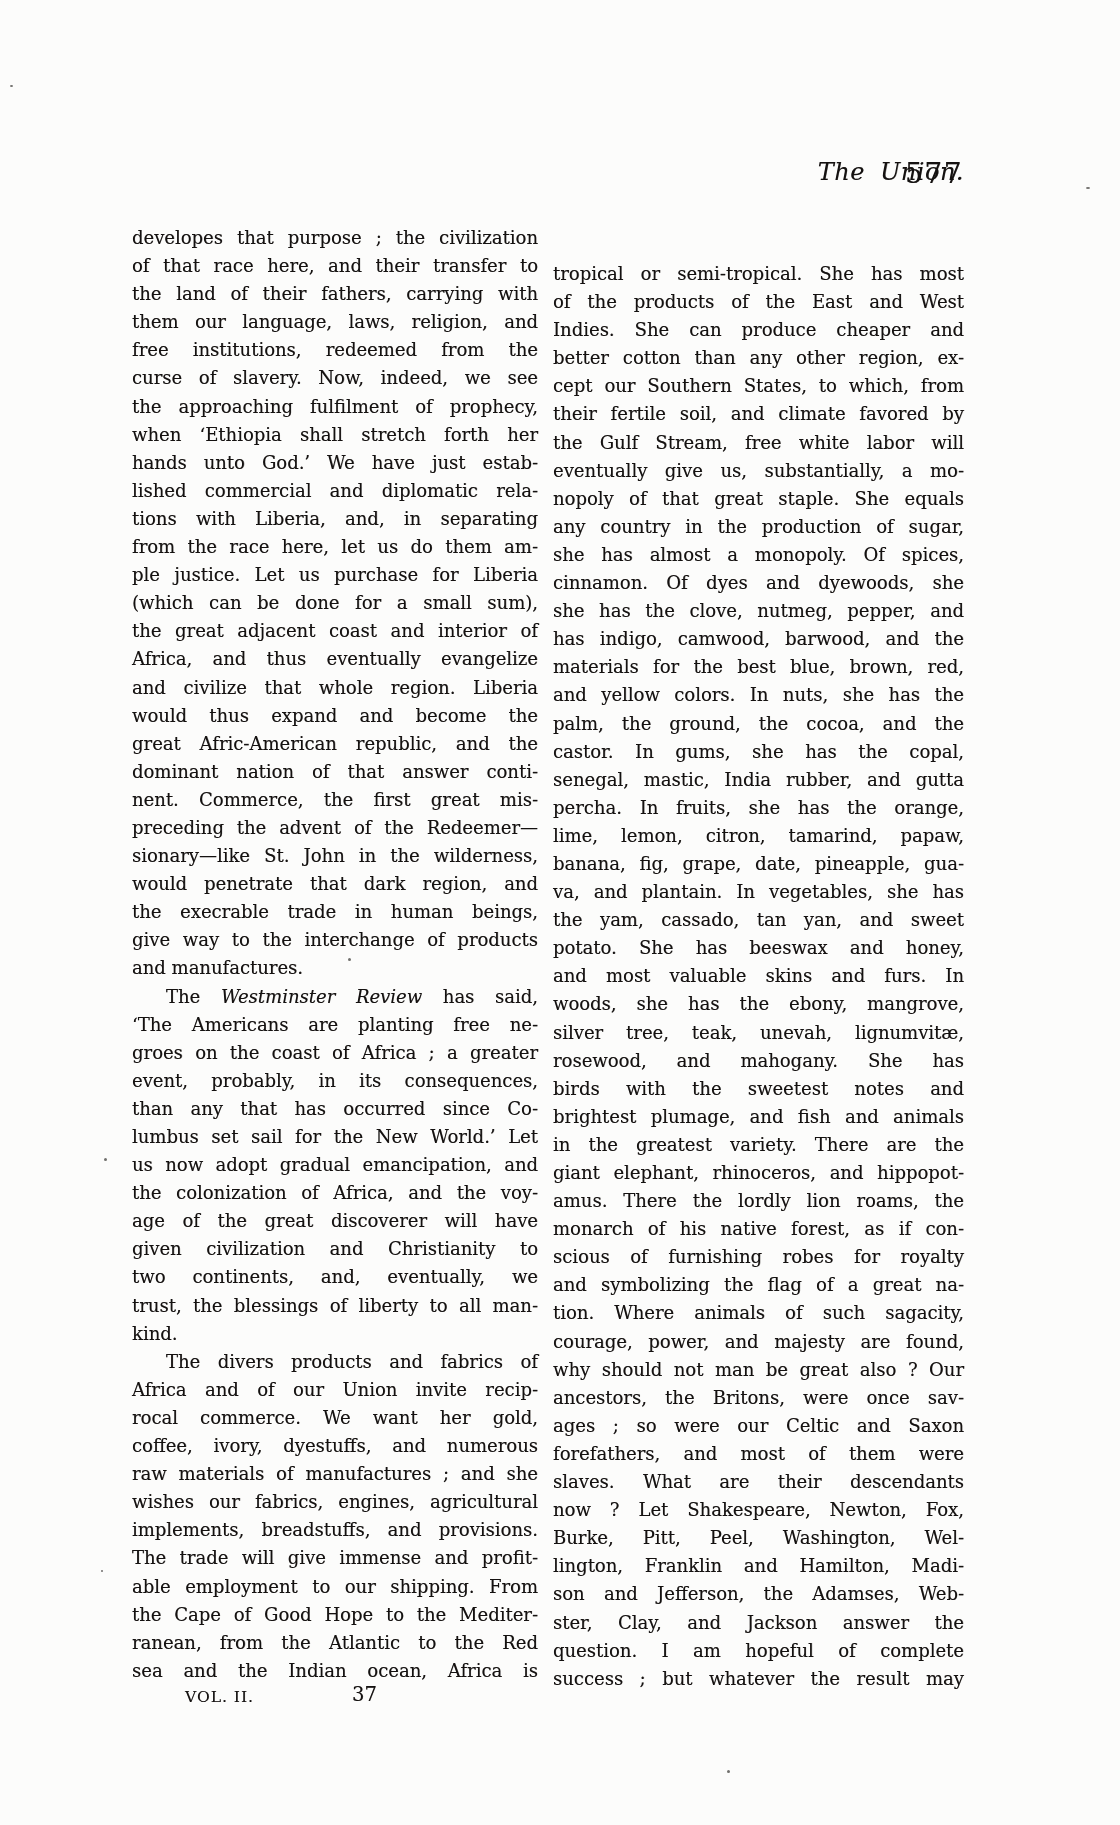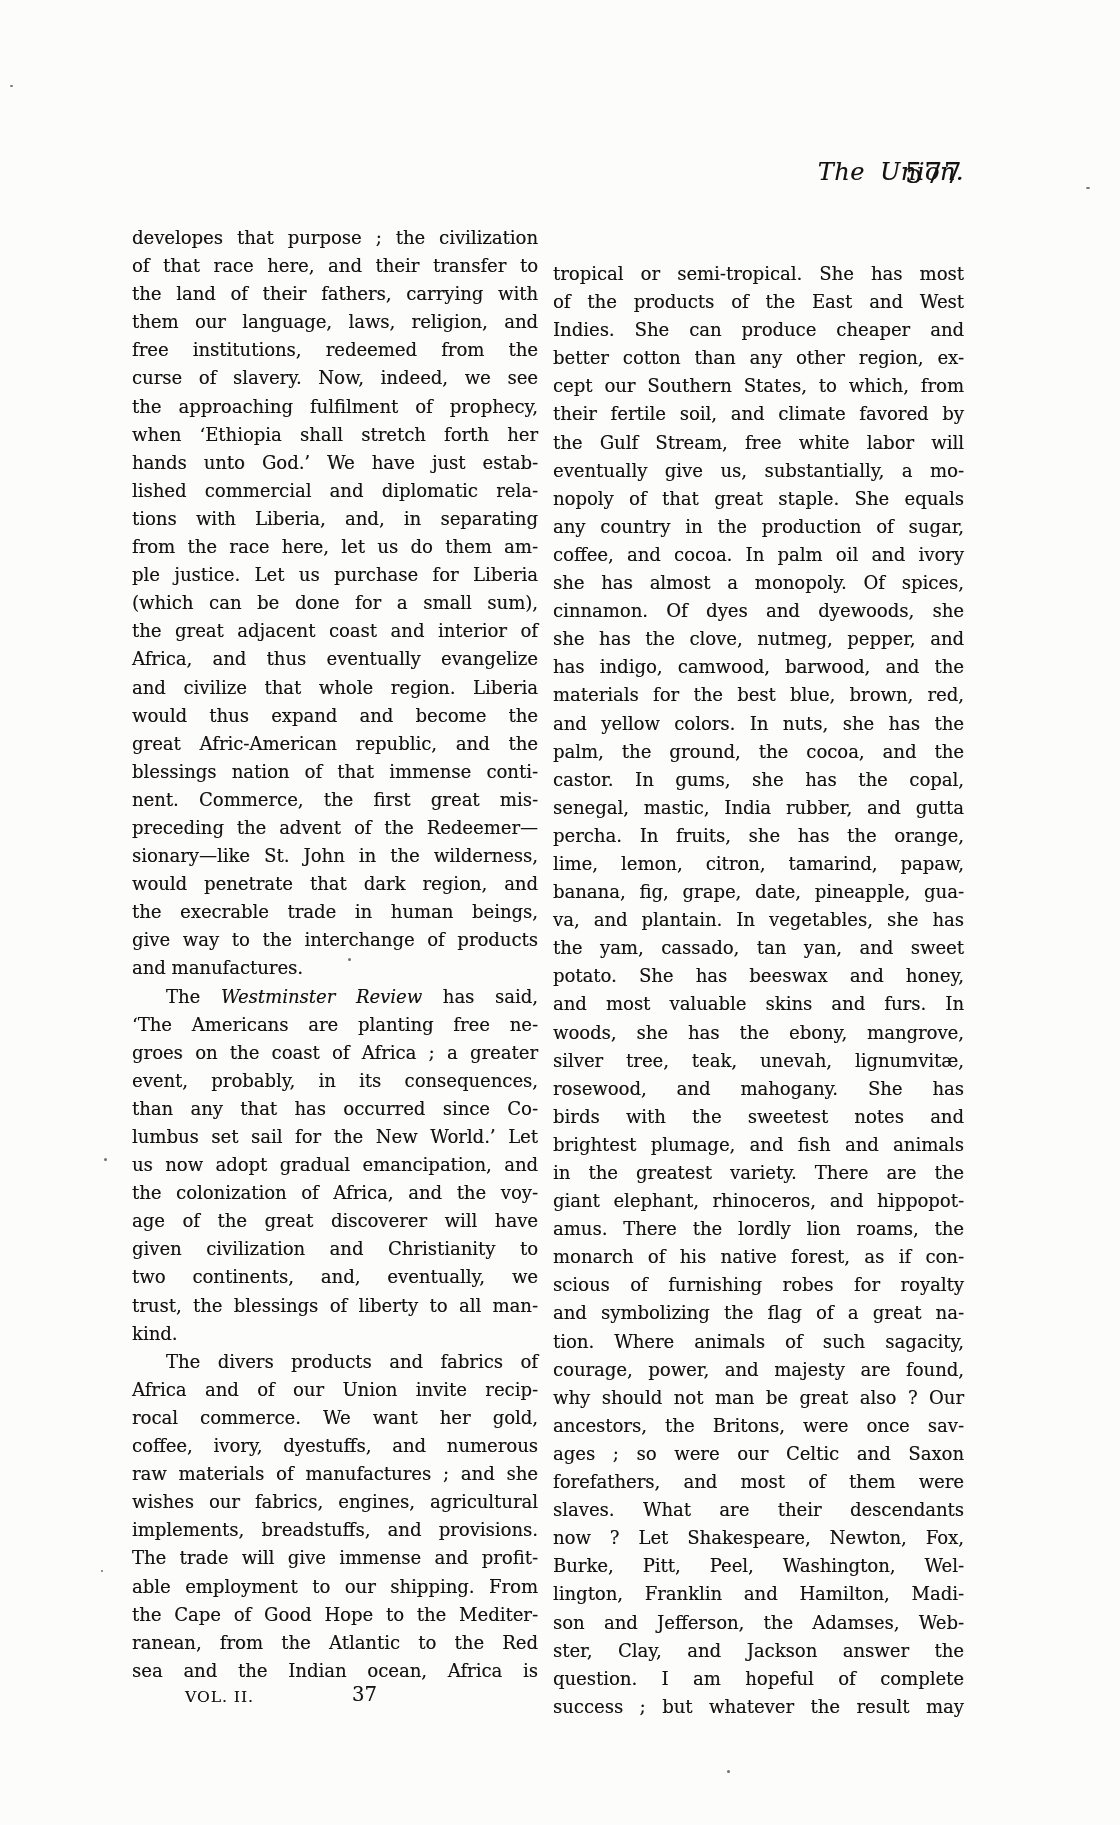--- a/index.html
+++ b/index.html
@@ -85,21 +85,21 @@
         <div class="line">lished commercial and diplomatic rela-</div>
         <div class="line">tions with Liberia, and, in separating</div>
         <div class="line">from the race here, let us do them am-</div>
         <div class="line">ple justice.  Let us purchase for Liberia</div>
         <div class="line">(which can be done for a small sum),</div>
         <div class="line">the great adjacent coast and interior of</div>
         <div class="line">Africa, and thus eventually evangelize</div>
         <div class="line">and civilize that whole region.  Liberia</div>
         <div class="line">would thus expand and become the</div>
         <div class="line">great Afric-American republic, and the</div>
-        <div class="line">blessings nation of that immense conti-</div>
+        <div class="line">dominant nation of that answer conti-</div>
         <div class="line">nent.  Commerce, the first great mis-</div>
         <div class="line">preceding the advent of the Redeemer—</div>
         <div class="line">sionary—like St. John in the wilderness,</div>
         <div class="line">would penetrate that dark region, and</div>
         <div class="line">the execrable trade in human beings,</div>
         <div class="line">give way to the interchange of products</div>
         <div class="line end">and manufactures.</div>
       </div>
       <div class="paragraph">
         <div class="line indent">The <i>Westminster Review</i> has said,</div>
@@ -137,21 +137,20 @@
         <div class="line">tropical or semi-tropical.  She has most</div>
         <div class="line">of the products of the East and West</div>
         <div class="line">Indies.  She can produce cheaper and</div>
         <div class="line">better cotton than any other region, ex-</div>
         <div class="line">cept our Southern States, to which, from</div>
         <div class="line">their fertile soil, and climate favored by</div>
         <div class="line">the Gulf Stream, free white labor will</div>
         <div class="line">eventually give us, substantially, a mo-</div>
         <div class="line">nopoly of that great staple.  She equals</div>
         <div class="line">any country in the production of sugar,</div>
-        <div class="line">coffee, and cocoa. In palm oil and ivory</div>
         <div class="line">she has almost a monopoly.  Of spices,</div>
         <div class="line">cinnamon.  Of dyes and dyewoods, she</div>
         <div class="line">she has the clove, nutmeg, pepper, and</div>
         <div class="line">has indigo, camwood, barwood, and the</div>
         <div class="line">materials for the best blue, brown, red,</div>
         <div class="line">and yellow colors.  In nuts, she has the</div>
         <div class="line">palm, the ground, the cocoa, and the</div>
         <div class="line">castor.  In gums, she has the copal,</div>
         <div class="line">senegal, mastic, India rubber, and gutta</div>
         <div class="line">percha.  In fruits, she has the orange,</div>

